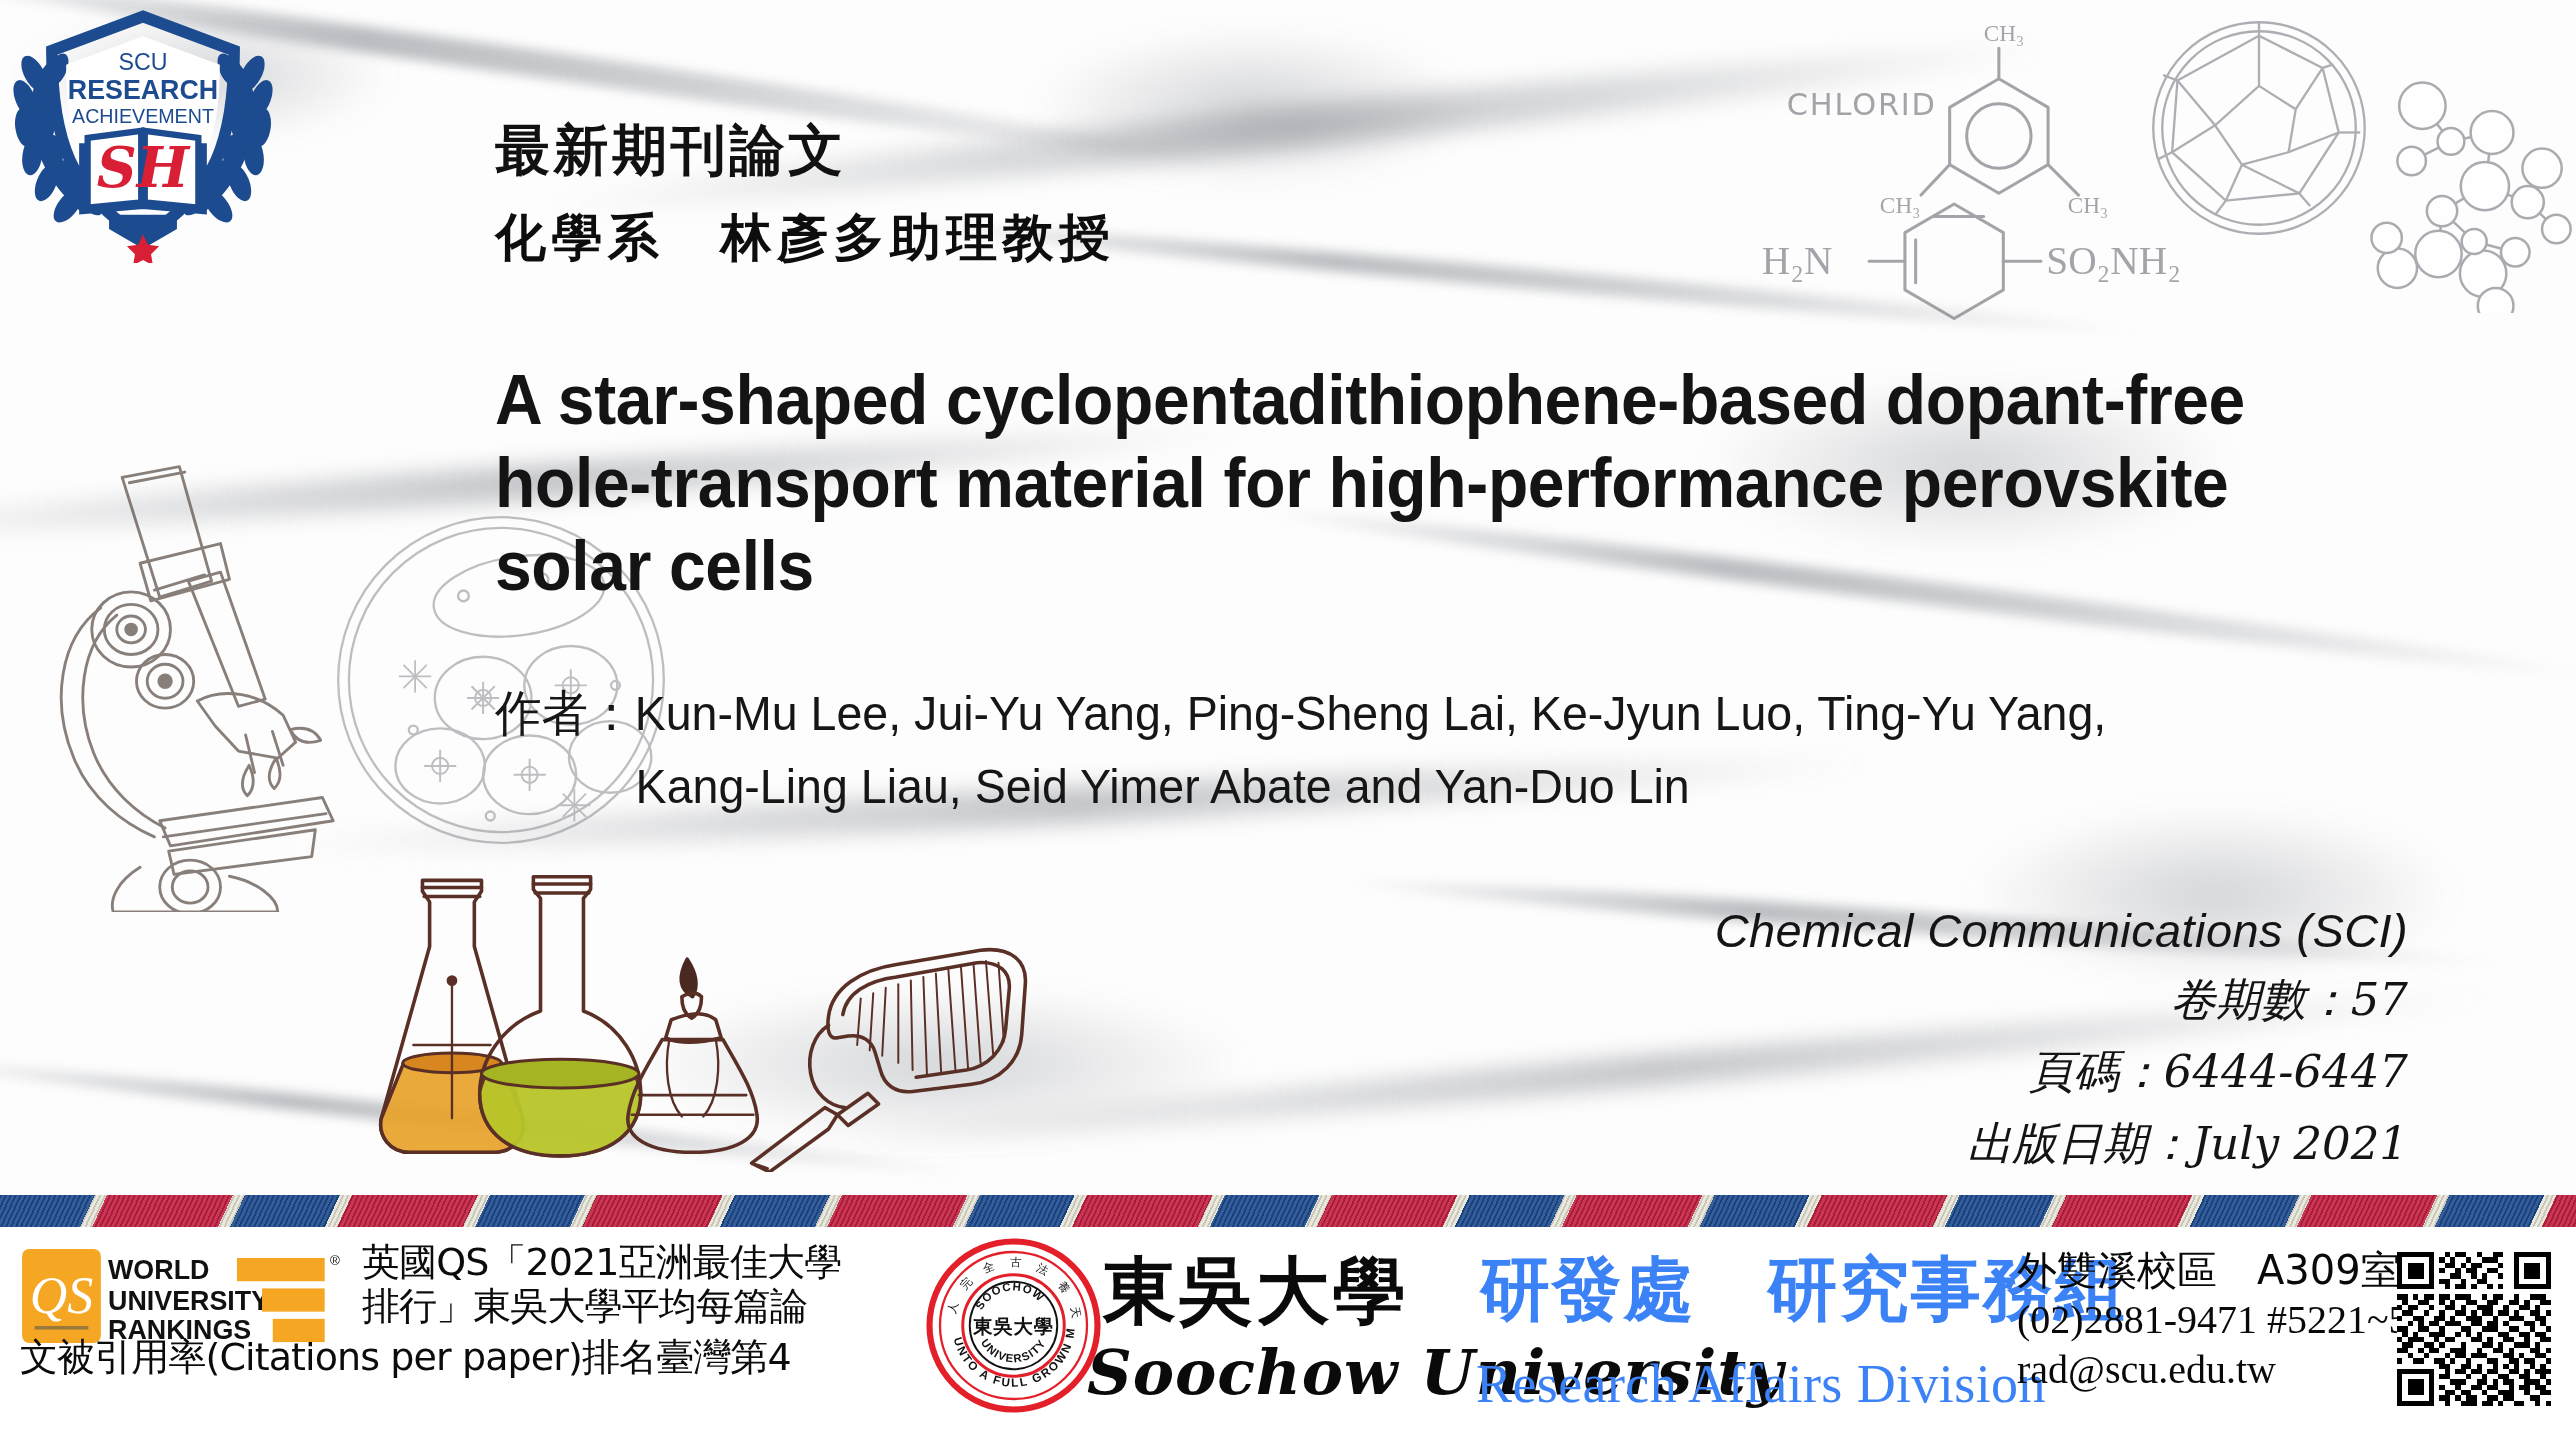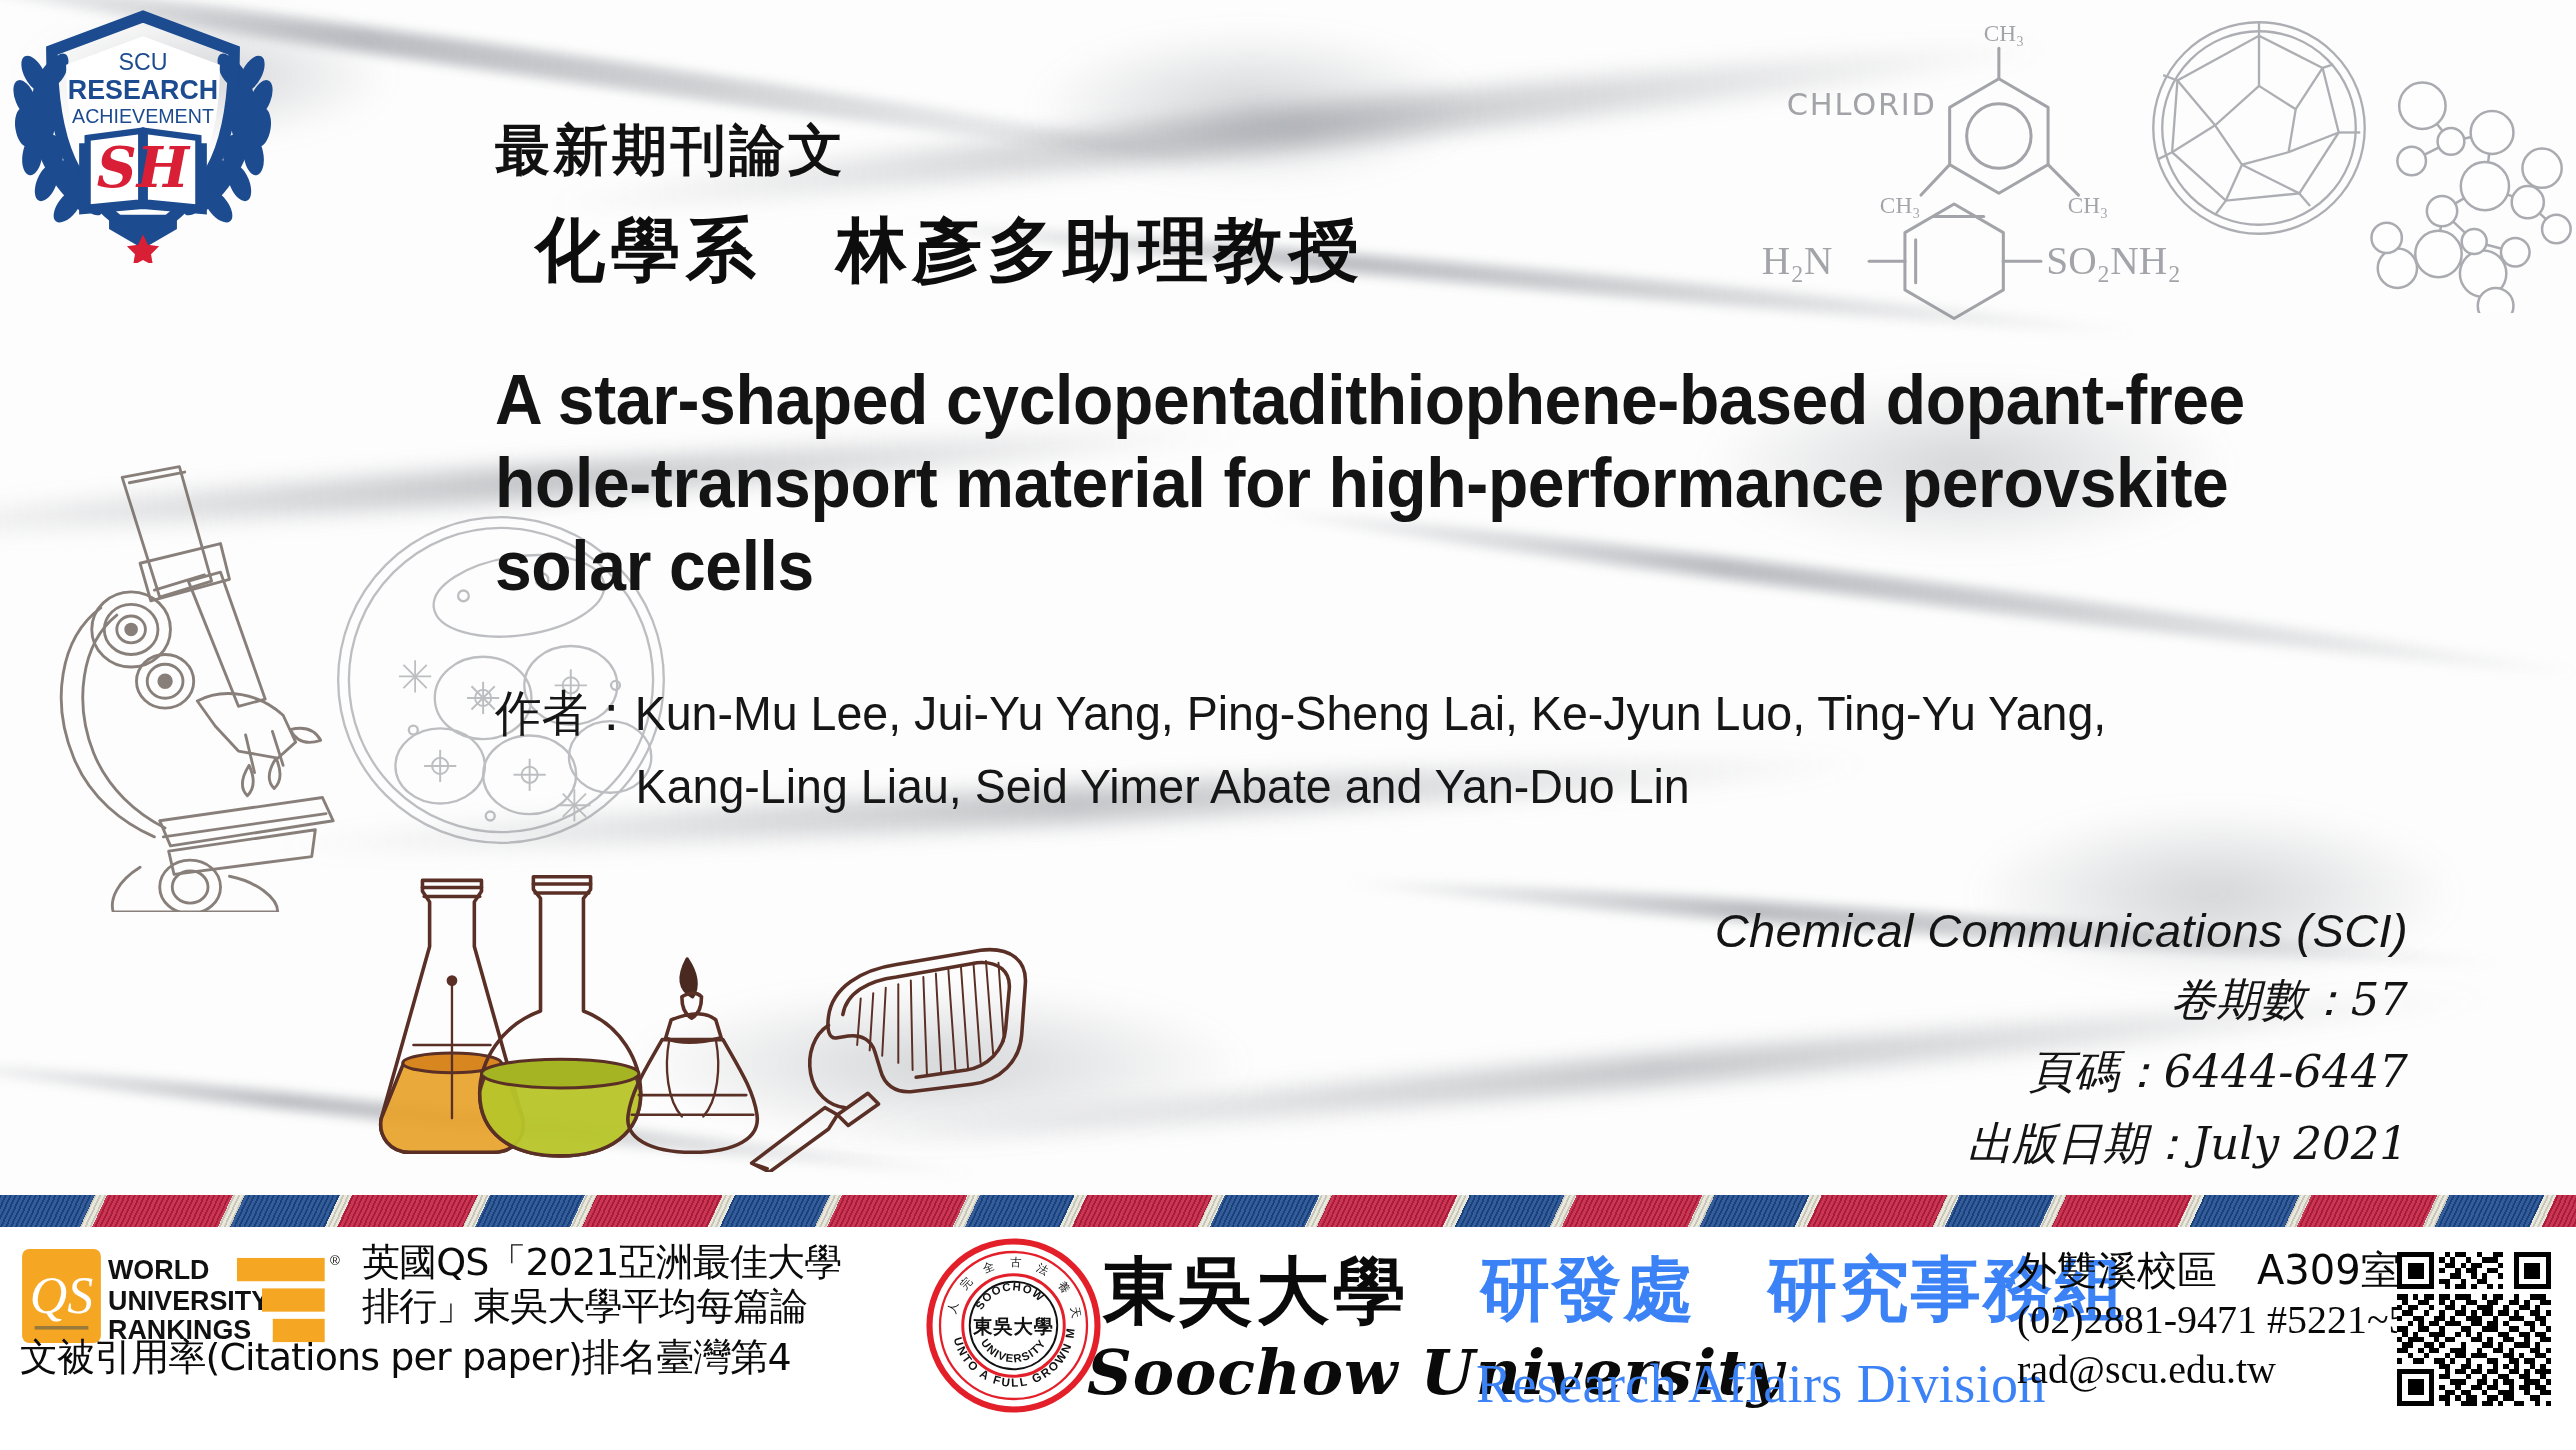--- a/index.html
+++ b/index.html
@@ -21,22 +21,22 @@
 
   
   .sketch{position:absolute;opacity:.62;}
 
   
   .labart{position:absolute;}
 
   
   .kicker{position:absolute;left:495px;top:114px;font-size:55px;letter-spacing:3.6px;color:#111;
     font-family:Liberation Sans, sans-serif;font-weight:700;white-space:nowrap;}
-  .dept{position:absolute;left:495px;top:204px;font-size:70px;letter-spacing:5.4px;color:#0d0d0d;
-    font-family:"DejaVu Serif", serif;font-weight:700;white-space:nowrap;margin-left:40px;}
+  .dept{position:absolute;left:495px;top:204px;font-size:51px;letter-spacing:5.4px;color:#0d0d0d;
+    font-family:"DejaVu Serif", serif;font-weight:700;white-space:nowrap;}
 
   .paper-title{position:absolute;left:495px;top:358px;width:1896px;color:#141414;
     font-family:"Liberation Sans", sans-serif;font-weight:700;font-size:71px;line-height:1.17;
     transform:scaleX(.93);transform-origin:left top;letter-spacing:-0.4px;}
 
   .authors{position:absolute;left:495px;top:677px;width:1896px;color:#161616;
     font-size:49px;line-height:1.47;font-family:"Liberation Sans", sans-serif;
     transform:scaleX(.95);transform-origin:left top;}
   .authors .lbl{font-family:"DejaVu Serif", serif;}
   .authors .ln2{display:block;padding-left:148px;}

